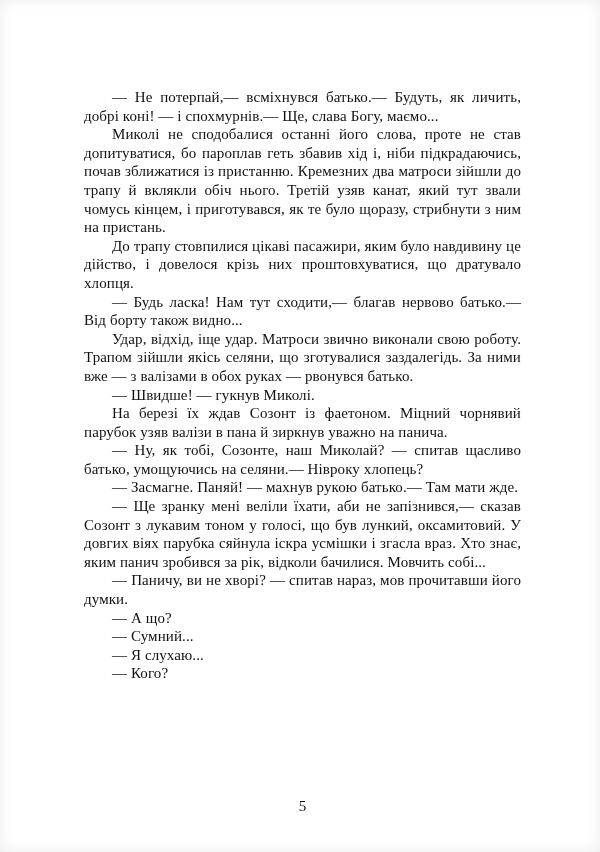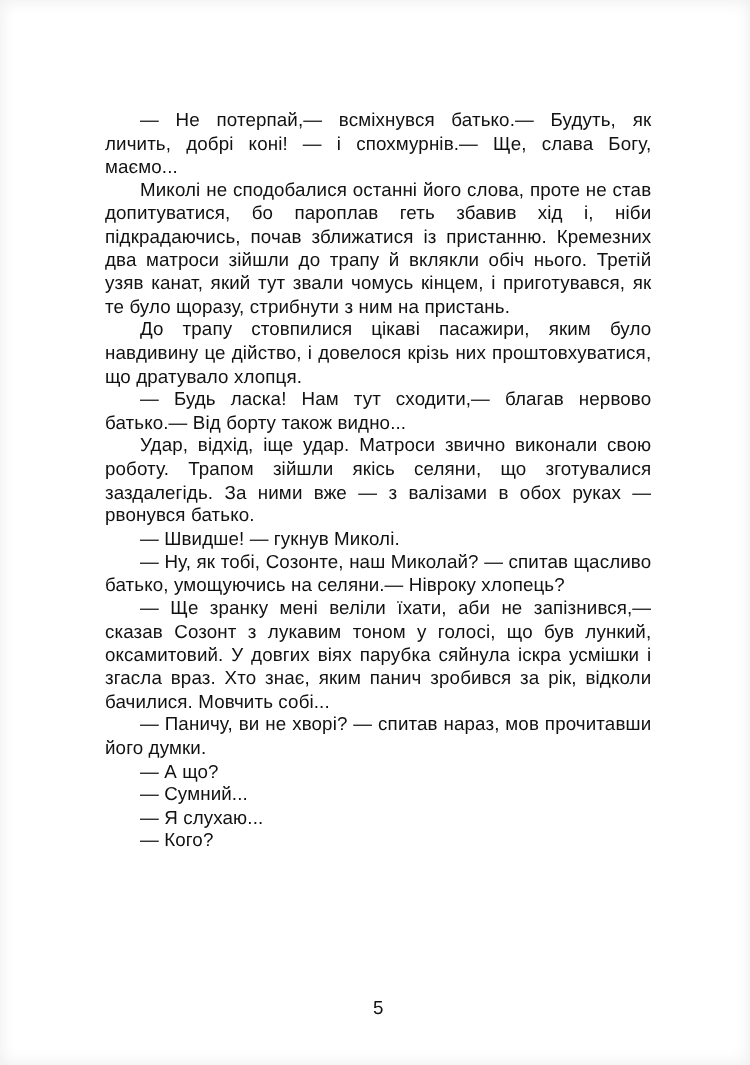--- a/index.html
+++ b/index.html
@@ -8,21 +8,21 @@
     background: #f2f2f0;
   }
   .page {
     position: relative;
     width: 600px;
     height: 852px;
     margin: 0 auto;
     background: #ffffff;
     box-shadow: inset 0 0 14px rgba(0,0,0,0.08);
     overflow: hidden;
-    font-family: Liberation Sans, sans-serif;
+    font-family: Liberation Serif, serif;
     color: #111111;
   }
   .text-block {
     position: absolute;
     top: 88px;
     left: 84px;
     width: 437px;
     font-size: 15px;
     line-height: 18.6px;
     text-align: justify;
@@ -47,21 +47,23 @@
 <body>
 
 <div class="page">
   <div class="text-block">
     <p>— Не потерпай,— всміхнувся батько.— Будуть, як личить, добрі коні! — і спохмурнів.— Ще, слава Богу, маємо...</p>
     <p>Миколі не сподобалися останні його слова, проте не став допитуватися, бо пароплав геть збавив хід і, ніби підкрадаючись, почав зближатися із пристанню. Кремезних два матроси зійшли до трапу й вклякли обіч нього. Третій узяв канат, який тут звали чомусь кінцем, і приготувався, як те було щоразу, стрибнути з ним на пристань.</p>
     <p>До трапу стовпилися цікаві пасажири, яким було навдивину це дійство, і довелося крізь них проштовхуватися, що дратувало хлопця.</p>
     <p>— Будь ласка! Нам тут сходити,— благав нервово батько.— Від борту також видно...</p>
     <p>Удар, відхід, іще удар. Матроси звично виконали свою роботу. Трапом зійшли якісь селяни, що зготувалися заздалегідь. За ними вже — з валізами в обох руках — рвонувся батько.</p>
     <p>— Швидше! — гукнув Миколі.</p>
+    <p>На березі їх ждав Созонт із фаетоном. Міцний чорнявий парубок узяв валізи в пана й зиркнув уважно на панича.</p>
     <p>— Ну, як тобі, Созонте, наш Миколай? — спитав щасливо батько, умощуючись на селяни.— Нівроку хлопець?</p>
+    <p>— Засмагне. Паняй! — махнув рукою батько.— Там мати жде.</p>
     <p>— Ще зранку мені веліли їхати, аби не запізнився,— сказав Созонт з лукавим тоном у голосі, що був лункий, оксамитовий. У довгих віях парубка сяйнула іскра усмішки і згасла враз. Хто знає, яким панич зробився за рік, відколи бачилися. Мовчить собі...</p>
     <p>— Паничу, ви не хворі? — спитав нараз, мов прочитавши його думки.</p>
     <p>— А що?</p>
     <p>— Сумний...</p>
     <p>— Я слухаю...</p>
     <p>— Кого?</p>
   </div>
   <div class="page-number">5</div>
 </div>
 

